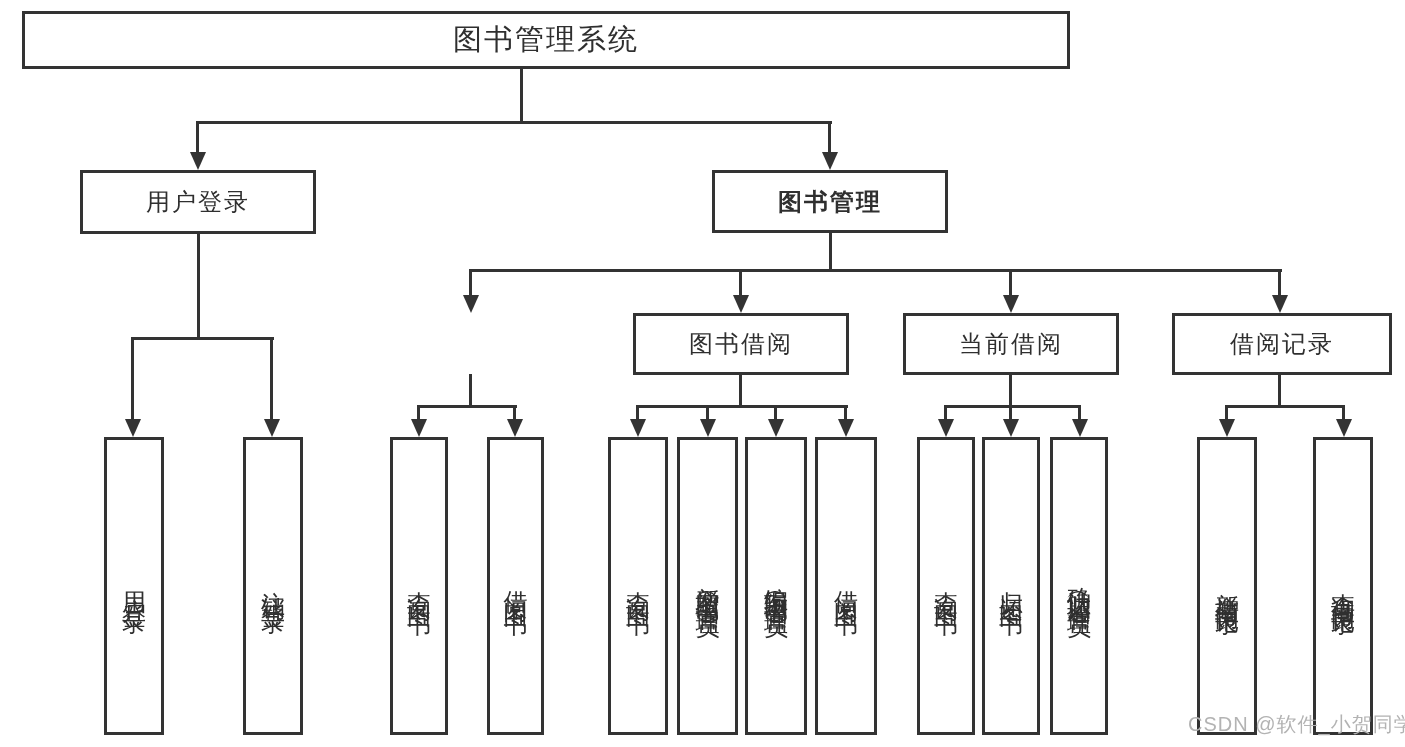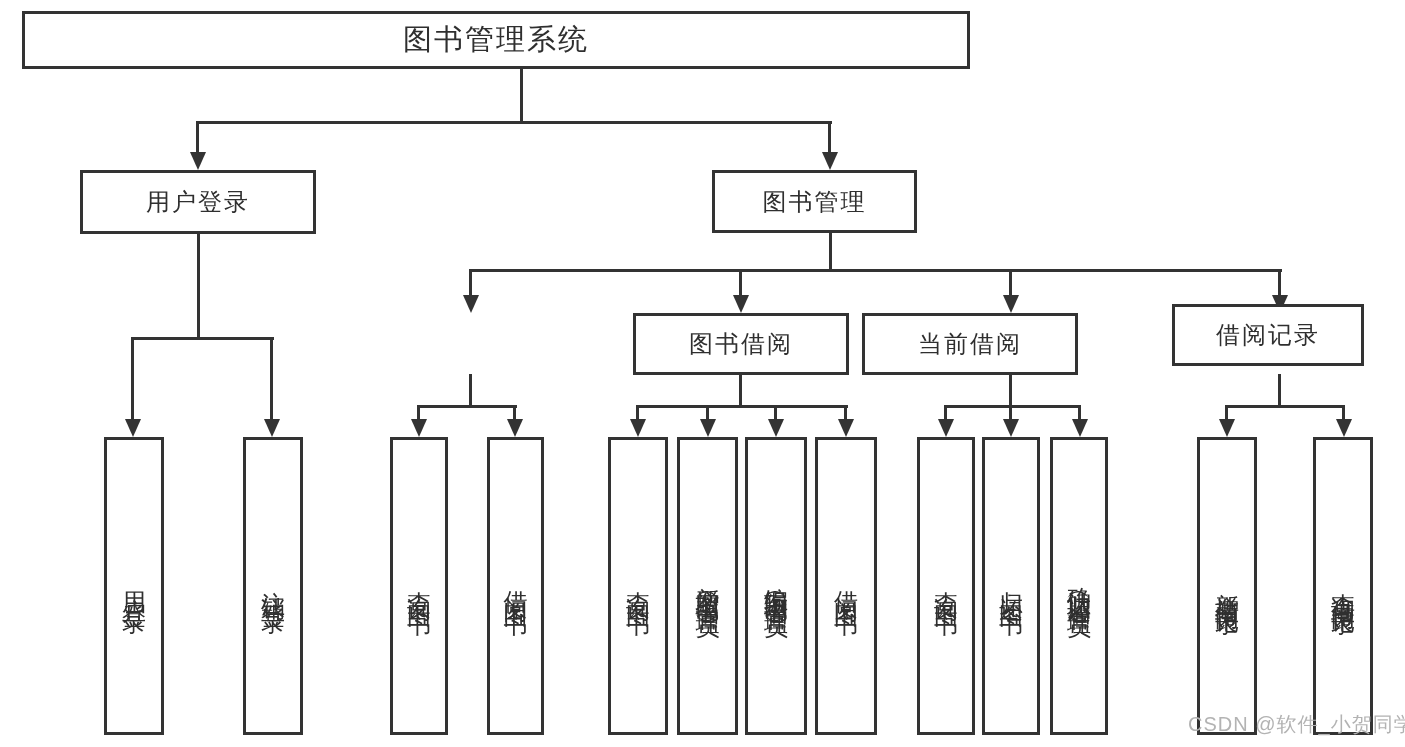--- a/index.html
+++ b/index.html
@@ -108,38 +108,38 @@
   <div class="vline" style="left:1009px; top:405px; height:14px;"></div>
   <div class="ahead" style="left:1003px; top:419px;"></div>
   <div class="vline" style="left:1078px; top:405px; height:14px;"></div>
   <div class="ahead" style="left:1072px; top:419px;"></div>
 
   <div class="vline" style="left:1225px; top:405px; height:14px;"></div>
   <div class="ahead" style="left:1219px; top:419px;"></div>
   <div class="vline" style="left:1342px; top:405px; height:14px;"></div>
   <div class="ahead" style="left:1336px; top:419px;"></div>
 
-  <div class="node root-node" style="left:22px; top:11px; width:948px; height:58px;">
+  <div class="node root-node" style="left:22px; top:11px; width:1048px; height:58px;">
     <span>图书管理系统</span>
   </div>
 
   <div class="node h-node" style="left:80px; top:170px; width:236px; height:64px;">
     <span>用户登录</span>
   </div>
-  <div class="node h-node" style="left:712px; top:170px; width:205px; height:63px;">
+  <div class="node h-node" style="left:712px; top:170px; width:236px; height:63px;font-weight:bold;">
     <span>图书管理</span>
   </div>
 
   <div class="node h-node" style="left:633px; top:313px; width:216px; height:62px;justify-content:center;">
     <span>图书借阅</span>
   </div>
-  <div class="node h-node" style="left:862px; top:313px; width:216px; height:62px;">
+  <div class="node h-node" style="left:903px; top:313px; width:216px; height:62px;">
     <span>当前借阅</span>
   </div>
-  <div class="node h-node" style="left:1172px; top:304px; width:192px; height:62px;">
+  <div class="node h-node" style="left:1172px; top:313px; width:220px; height:62px;">
     <span>借阅记录</span>
   </div>
 
   <div class="node v-node" style="left:104px; top:437px; width:60px; height:298px;">
     <span>用户登录</span>
   </div>
   <div class="node v-node" style="left:243px; top:437px; width:60px; height:298px;">
     <span>注销登录</span>
   </div>
 

